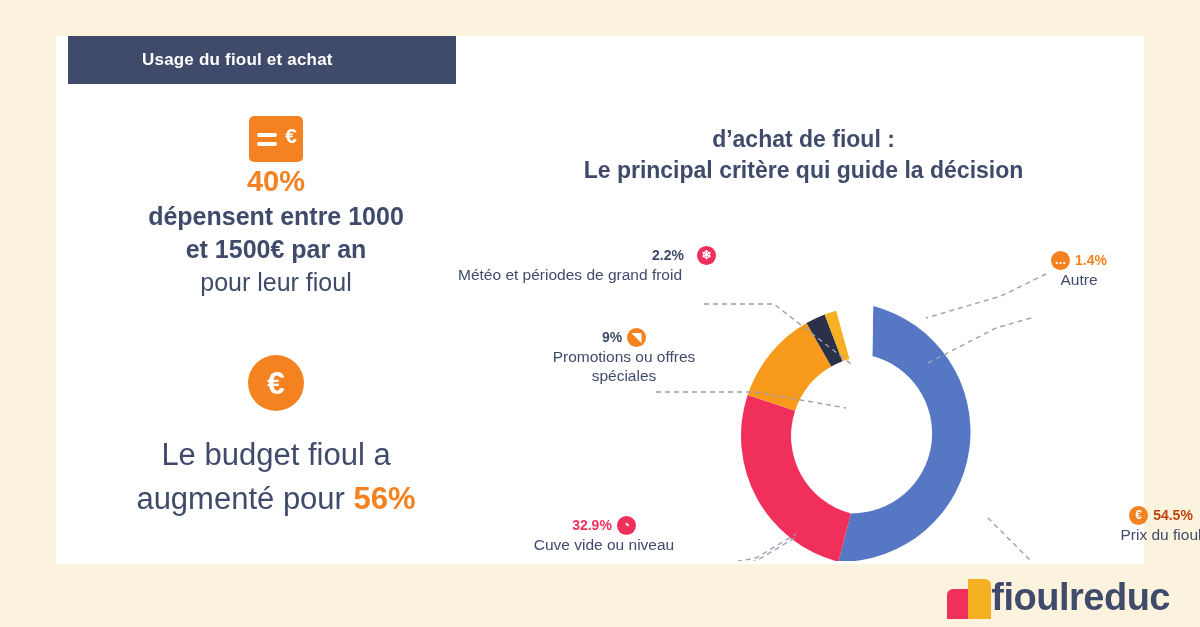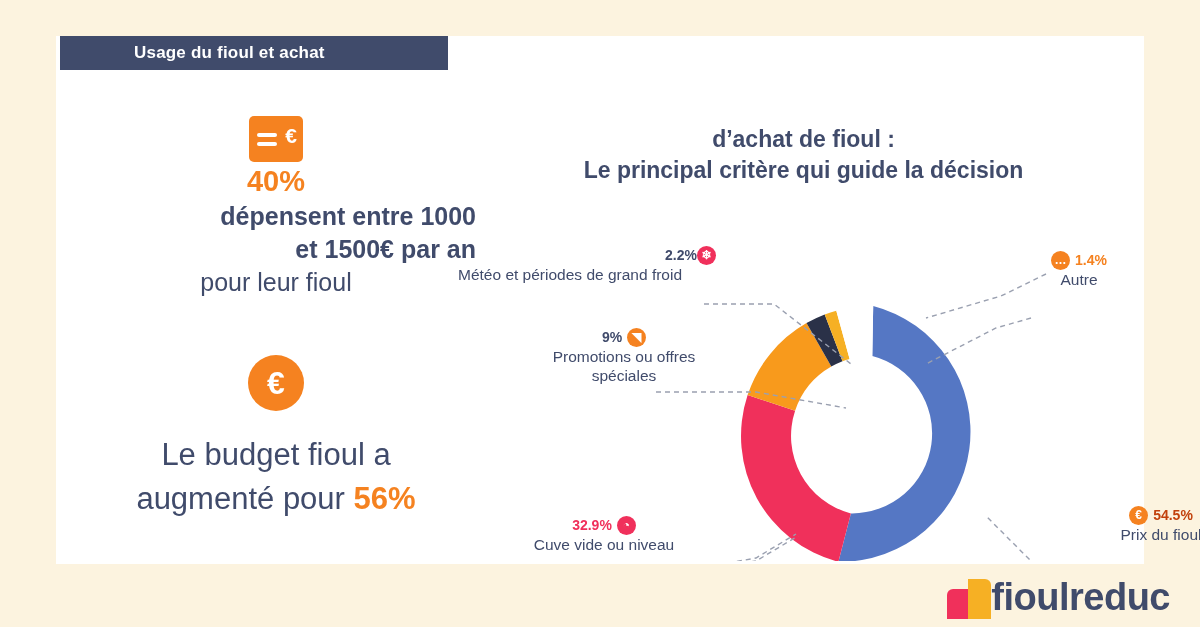--- a/index.html
+++ b/index.html
@@ -17,24 +17,24 @@
   .card {
     position: absolute;
     left: 56px;
     top: 36px;
     width: 1088px;
     height: 528px;
     background: #FFFFFF;
   }
   .title-tab {
     position: absolute;
-    left: 4px;
+    left: 12px;
     top: 0;
     width: 388px;
-    height: 34px;
+    height: 48px;
     background: #404B6B;
     display: flex;
     align-items: center;
     padding-left: 74px;
     box-sizing: border-box;
   }
   .title-tab-text {
     color: #FFFFFF;
     font-size: 17px;
     font-weight: bold;
@@ -87,21 +87,20 @@
   }
   .stat-big-orange {
     color: #F58220;
     font-size: 29px;
     font-weight: bold;
   }
   .stat-bold {
     font-size: 25px;
     font-weight: bold;
     color: #404B6B;
-    text-align: right;
   }
   .stat-light {
     font-size: 25px;
     font-weight: normal;
     color: #404B6B;
   }
   .icon-euro-circle {
     margin: 56px auto 0 auto;
     width: 56px;
     height: 56px;
@@ -188,21 +187,21 @@
   .mi-snow { background: #F0305B; }
 
   .label-meteo { left: 2px; top: 150px; width: 300px; text-align: left; }
   .label-meteo .row1 { text-align: right; width: 258px; }
   .label-promo { left: 48px; top: 232px; width: 240px; text-align: center; }
   .label-cuve  { left: 28px; top: 420px; width: 240px; text-align: center; }
   .label-prix  { left: 630px; top: 410px; width: 150px; text-align: center; }
   .label-autre { left: 548px; top: 155px; width: 150px; text-align: center; }
 
   .row-center { display: flex; align-items: center; justify-content: center; gap: 5px; }
-  .row-right  { display: flex; align-items: center; justify-content: flex-end; gap: 0; }
+  .row-right  { display: flex; align-items: center; justify-content: flex-end; gap: 13px; }
 
   
   .logo {
     position: absolute;
     right: 30px;
     bottom: 8px;
     display: flex;
     align-items: center;
     gap: 0;
   }

